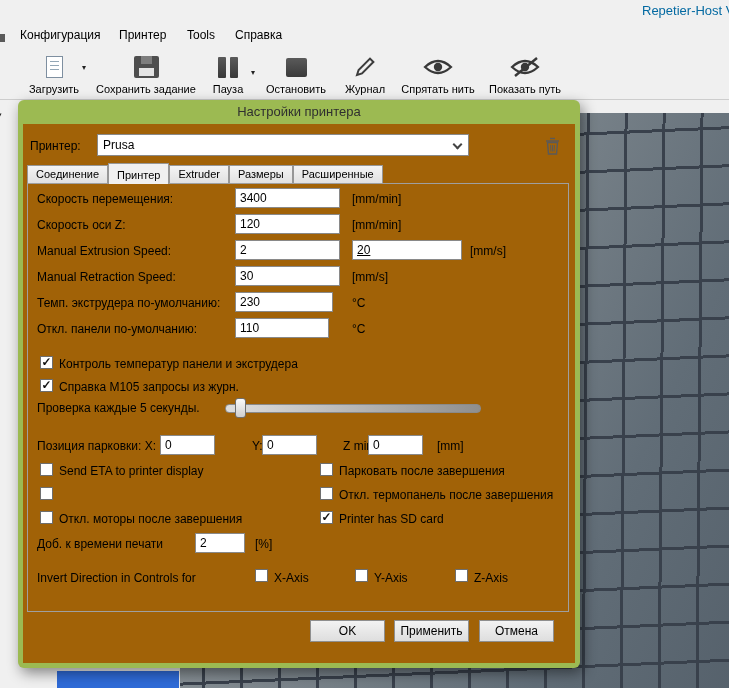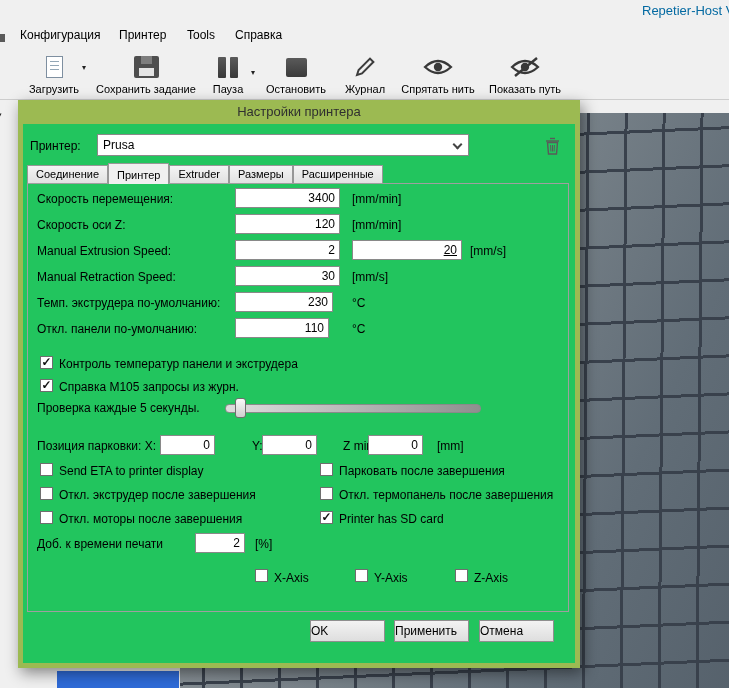--- a/index.html
+++ b/index.html
@@ -37,27 +37,27 @@
     background:
       repeating-linear-gradient(90deg, #39414c 0 3px, transparent 3px 38px),
       repeating-linear-gradient(0deg, #39414c 0 3px, transparent 3px 38px),
       linear-gradient(115deg, #a9afa6 0%, #8a9297 28%, #616d77 62%, #48535e 100%);
     transform: rotate(-2.5deg) skewX(-3deg);
   }
   .blue-strip { position:absolute; left:57px; top:671px; width:122px; height:17px; background:#2f6bd8; z-index:5; }
 
   
   .dialog { position:absolute; left:18px; top:100px; width:562px; height:568px;
-    background:#9cba52; z-index:10; box-shadow:3px 5px 14px rgba(0,0,0,.45); }
+    background:#9cba52; z-index:10; box-shadow:3px 5px 14px rgba(0,0,0,.45);border-radius:6px; }
   .dialog-title { height:24px; line-height:24px; text-align:center; font-size:13px; color:#2f2f2f; }
-  .dialog-content { position:absolute; left:5px; top:24px; right:5px; bottom:5px; background:#22c55e; overflow:hidden; }
+  .dialog-content { position:absolute; left:5px; top:24px; right:5px; bottom:5px; background:#a16207; overflow:hidden; }
 
   .lbl { position:absolute; font-size:12px; white-space:nowrap; cursor:default; }
   .inp { position:absolute; height:20px; border:1px solid #898989; background:#fff;
-         font-size:12px; font-family:inherit; padding:0 4px;text-align:right; }
+         font-size:12px; font-family:inherit; padding:0 4px; }
   .combo { position:absolute; left:74px; top:10px; width:372px; height:22px; background:#fff;
            border:1px solid #898989; font-size:12px; line-height:20px; padding-left:5px; cursor:default; }
   .combo-chev { position:absolute; right:7px; top:6px; width:7px; height:7px;
                 border-left:2px solid #444; border-bottom:2px solid #444; transform:rotate(-45deg); }
   .trash-btn { position:absolute; left:519px; top:12px; width:20px; height:20px; display:flex;
                align-items:center; justify-content:center; cursor:default; }
 
   .tabs { position:absolute; left:4px; top:38px; height:21px; display:flex; align-items:flex-end; z-index:3; }
   .tab { font-size:11px; padding:2px 8px 3px; background:linear-gradient(#f4f4f4,#e1e1e1);
          border:1px solid #979797; border-bottom:none; white-space:nowrap; cursor:default; }
@@ -67,21 +67,21 @@
 
   .cb { position:absolute; width:13px; height:13px; background:#fff; border:1px solid #6e6e6e;
         font-size:12px; line-height:11px; text-align:center; color:#101010; font-weight:700; cursor:default; z-index:4; }
 
   .slider-track { position:absolute; left:202px; top:280px; width:256px; height:9px; border-radius:4px;
                   border:1px solid #8a8a8a; background:linear-gradient(to right,#dedede,#8f8f8f); z-index:4; }
   .slider-thumb { position:absolute; left:212px; top:274px; width:11px; height:20px; border-radius:3px;
                   border:1px solid #6f6f6f; background:linear-gradient(#fafafa,#cfcfcf); z-index:5; }
 
   .btn { position:absolute; width:75px; height:22px; background:linear-gradient(#f3f3f3,#dedede);
-         border:1px solid #8f8f8f; font-size:12px; text-align:left; line-height:20px;
+         border:1px solid #8f8f8f; font-size:12px; text-align:center; line-height:20px;
          font-family:inherit; cursor:default; z-index:4; }
 </style>
 </head>
 <body>
 
 <div id="app">
 
   <div class="win-title">Repetier-Host V1.0.6</div>
 
   <div class="menubar">
@@ -235,33 +235,33 @@
       <span class="lbl" style="left:320px;top:315px">Z min:</span>
       <input class="inp" style="left: 345px; top: 311px; width: 55px;" value="0">
       <span class="lbl" style="left:414px;top:315px">[mm]</span>
 
       <span class="cb" style="left:17px;top:339px"></span>
       <span class="lbl" style="left:36px;top:340px">Send ETA to printer display</span>
       <span class="cb" style="left:297px;top:339px"></span>
       <span class="lbl" style="left:316px;top:340px">Парковать после завершения</span>
 
       <span class="cb" style="left:17px;top:363px"></span>
-      <span class="lbl" style="left:36px;top:364px">Откл. экструдер после завершения</span>
       <span class="cb" style="left:297px;top:363px"></span>
       <span class="lbl" style="left:316px;top:364px">Откл. термопанель после завершения</span>
 
       <span class="cb" style="left:17px;top:387px"></span>
       <span class="lbl" style="left:36px;top:388px">Откл. моторы после завершения</span>
       <span class="cb" style="left:297px;top:387px">✓</span>
       <span class="lbl" style="left:316px;top:388px">Printer has SD card</span>
 
       <span class="lbl" style="left:14px;top:413px">Доб. к времени печати</span>
       <input class="inp" style="left: 172px; top: 409px; width: 50px;" value="2">
       <span class="lbl" style="left:232px;top:413px">[%]</span>
 
+      <span class="lbl" style="left:14px;top:447px">Invert Direction in Controls for</span>
       <span class="cb" style="left:232px;top:445px"></span>
       <span class="lbl" style="left:251px;top:447px">X-Axis</span>
       <span class="cb" style="left:332px;top:445px"></span>
       <span class="lbl" style="left:351px;top:447px">Y-Axis</span>
       <span class="cb" style="left:432px;top:445px"></span>
       <span class="lbl" style="left:451px;top:447px">Z-Axis</span>
 
       <button class="btn" style="left:287px;top:496px">OK</button>
       <button class="btn" style="left:371px;top:496px">Применить</button>
       <button class="btn" style="left:456px;top:496px">Отмена</button>

